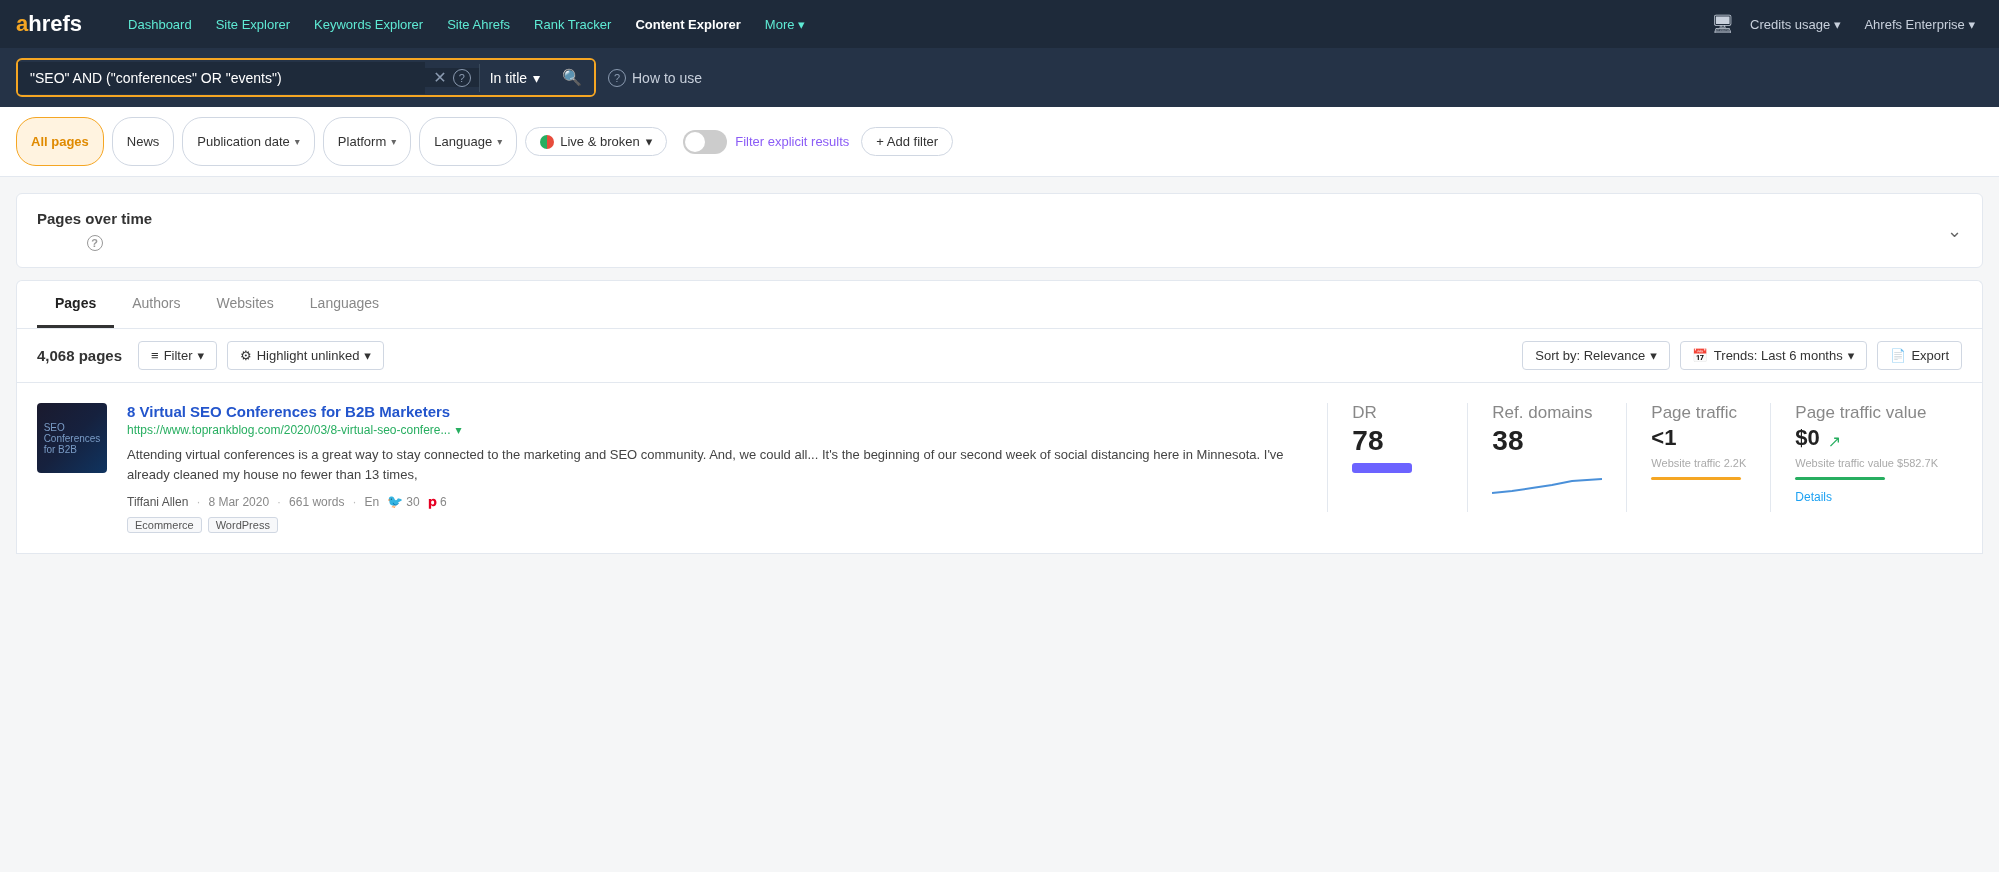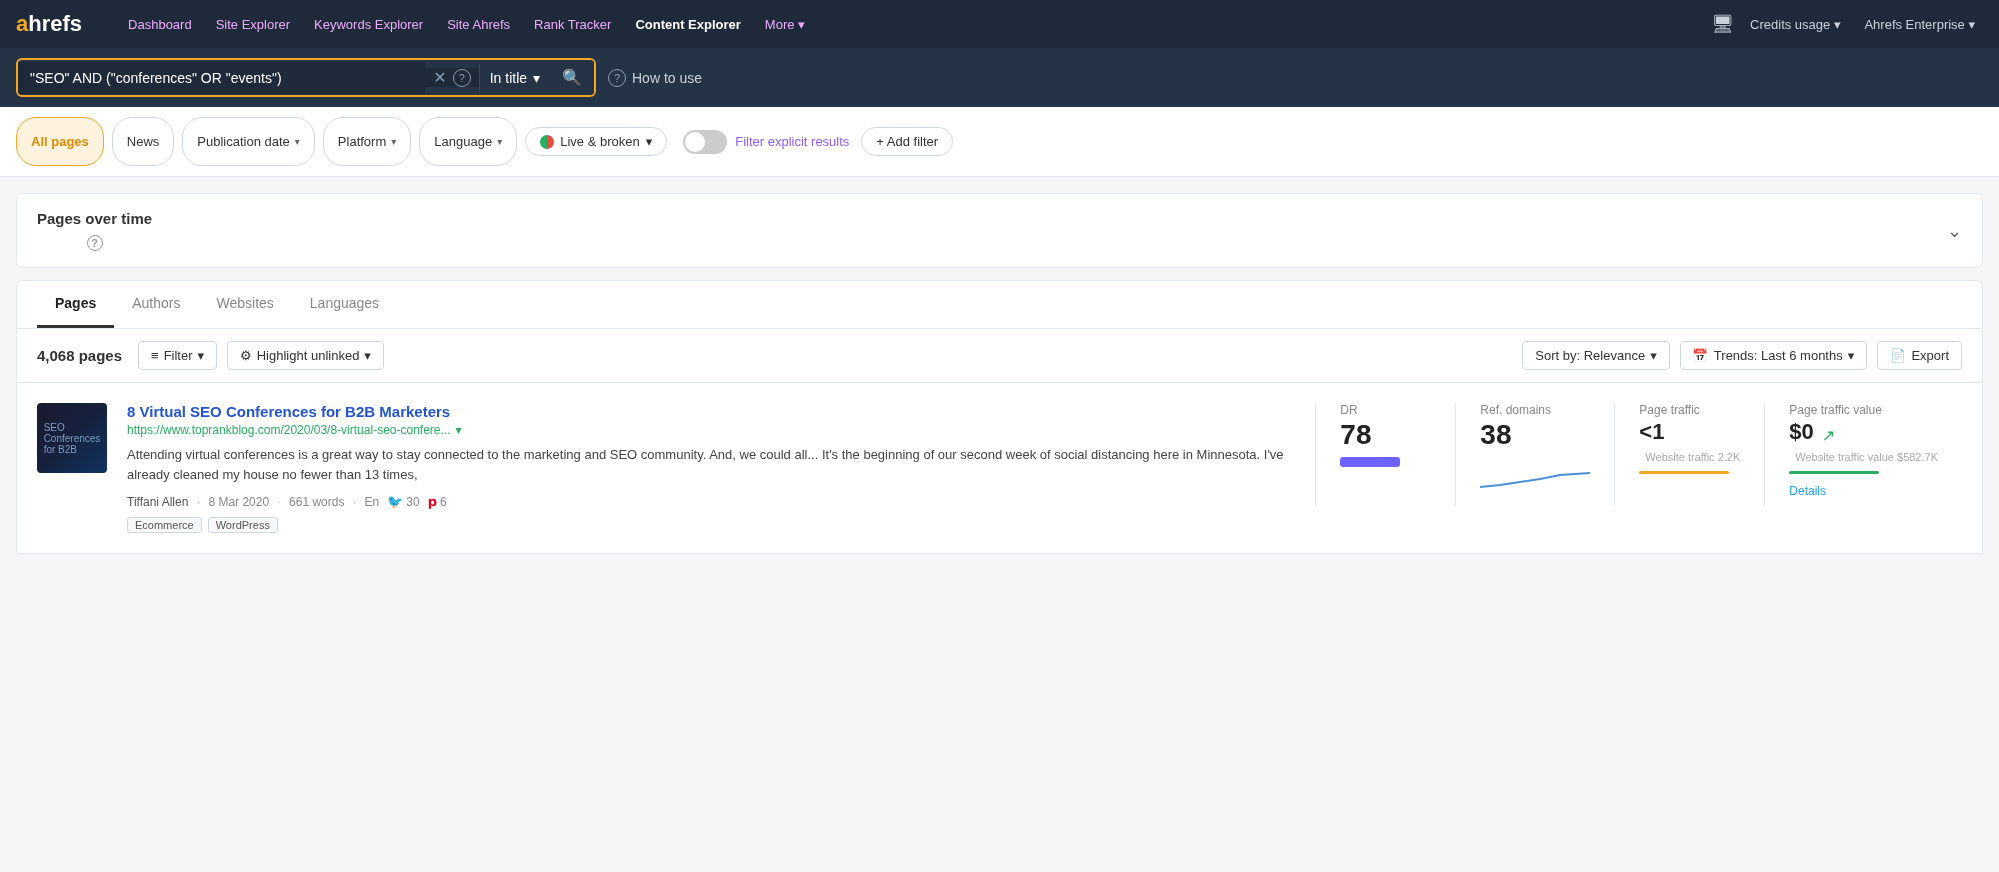--- a/index.html
+++ b/index.html
@@ -14,21 +14,21 @@
       height: 48px;
       gap: 16px;
     }
     .logo {
       display: flex; align-items: center; margin-right: 20px;
     }
     .logo-text { color: #fff; font-size: 22px; font-weight: 700; }
     .logo-a { color: #f5a623; }
     .nav-links { display: flex; align-items: center; gap: 4px; flex: 1; }
     .nav-link {
-      color: #f0abfc;
+      color: #5eead4;
       text-decoration: none;
       padding: 6px 10px;
       border-radius: 4px;
       font-size: 13px;
       white-space: nowrap;
       cursor: pointer;
     }
     .nav-link.active { color: #fff; font-weight: 600; }
     .nav-right { display: flex; align-items: center; gap: 8px; margin-left: auto; }
     .nav-right-btn {
@@ -295,25 +295,25 @@
     .pinterest-icon { color: #e60023; font-size: 13px; }
 
     
     .metrics { display: flex; gap: 0; }
     .metric-col {
       padding: 0 24px;
       border-left: 1px solid #e3e8ef;
       min-width: 140px;
     }
     .metric-col:first-child { border-left: 1px solid #e3e8ef; }
-    .metric-label { font-size: 12px; color: #888; margin-bottom: 2px; }
+    .metric-label { font-size: 17px; color: #888; margin-bottom: 2px; }
     .metric-value { font-size: 28px; font-weight: 700; color: #222; margin-bottom: 6px; }
     .metric-value.small { font-size: 22px; }
     .metric-bar-purple { width: 60px; height: 10px; background: #6c63ff; border-radius: 3px; margin-bottom: 8px; }
-    .metric-sub { font-size: 11px; color: #aaa; margin-left: 6px; }
+    .metric-sub { font-size: 11px; color: #aaa; }
     .metric-chart { margin: 4px 0 6px 0; }
     .chart-line { width: 110px; height: 40px; }
     .details-link { color: #1da1f2; font-size: 12px; cursor: pointer; display: flex; align-items: center; gap: 3px; }
     .trend-up { color: #27ae60; font-size: 16px; }
 
     
     .help-circle {
       display: inline-flex; align-items: center; justify-content: center;
       width: 18px; height: 18px; border-radius: 50%;
       border: 1.5px solid #8a9ab0; color: #8a9ab0; font-size: 11px; cursor: pointer;

